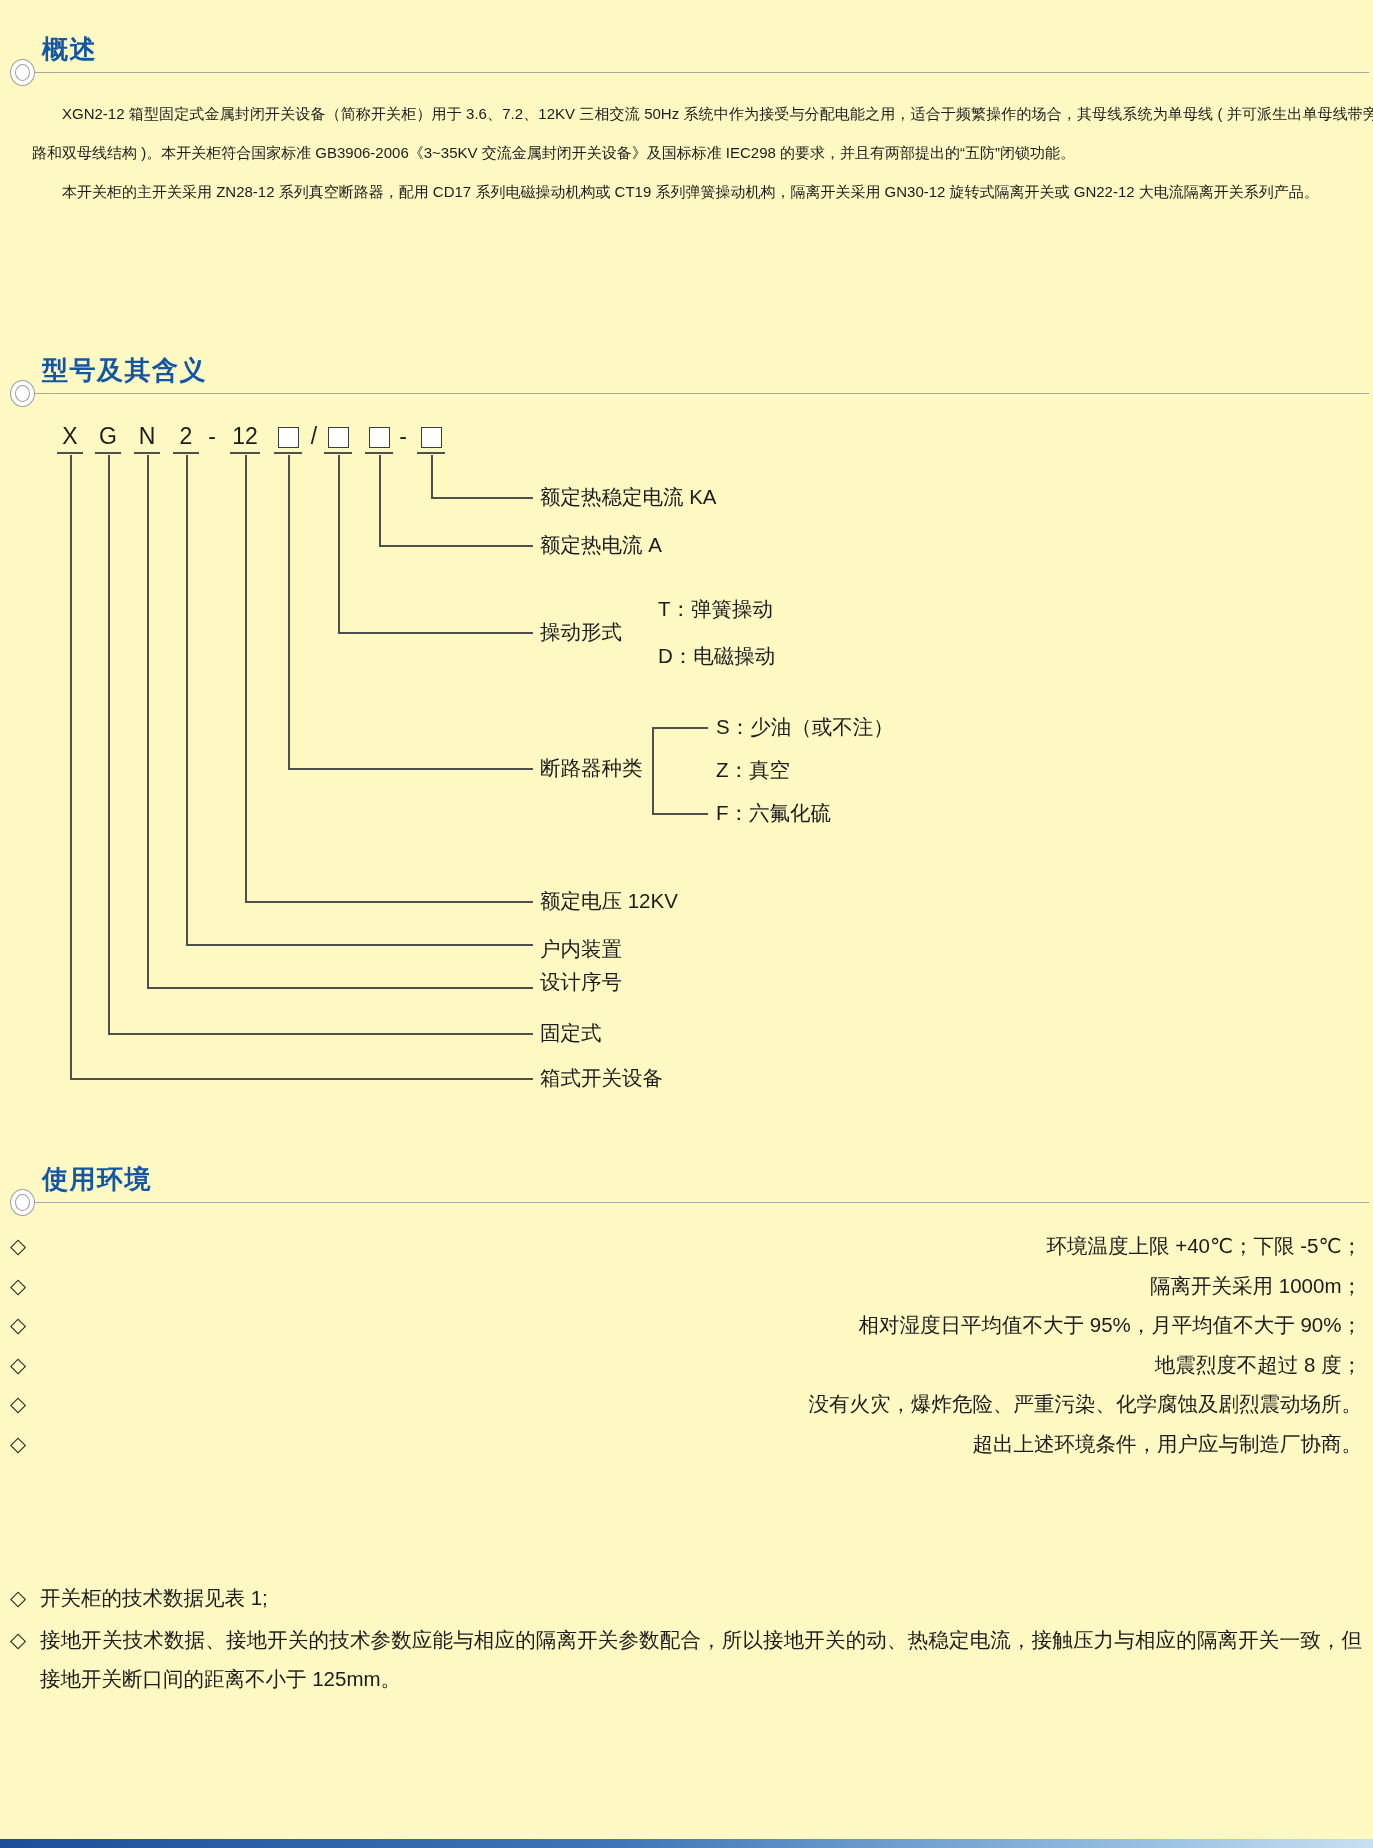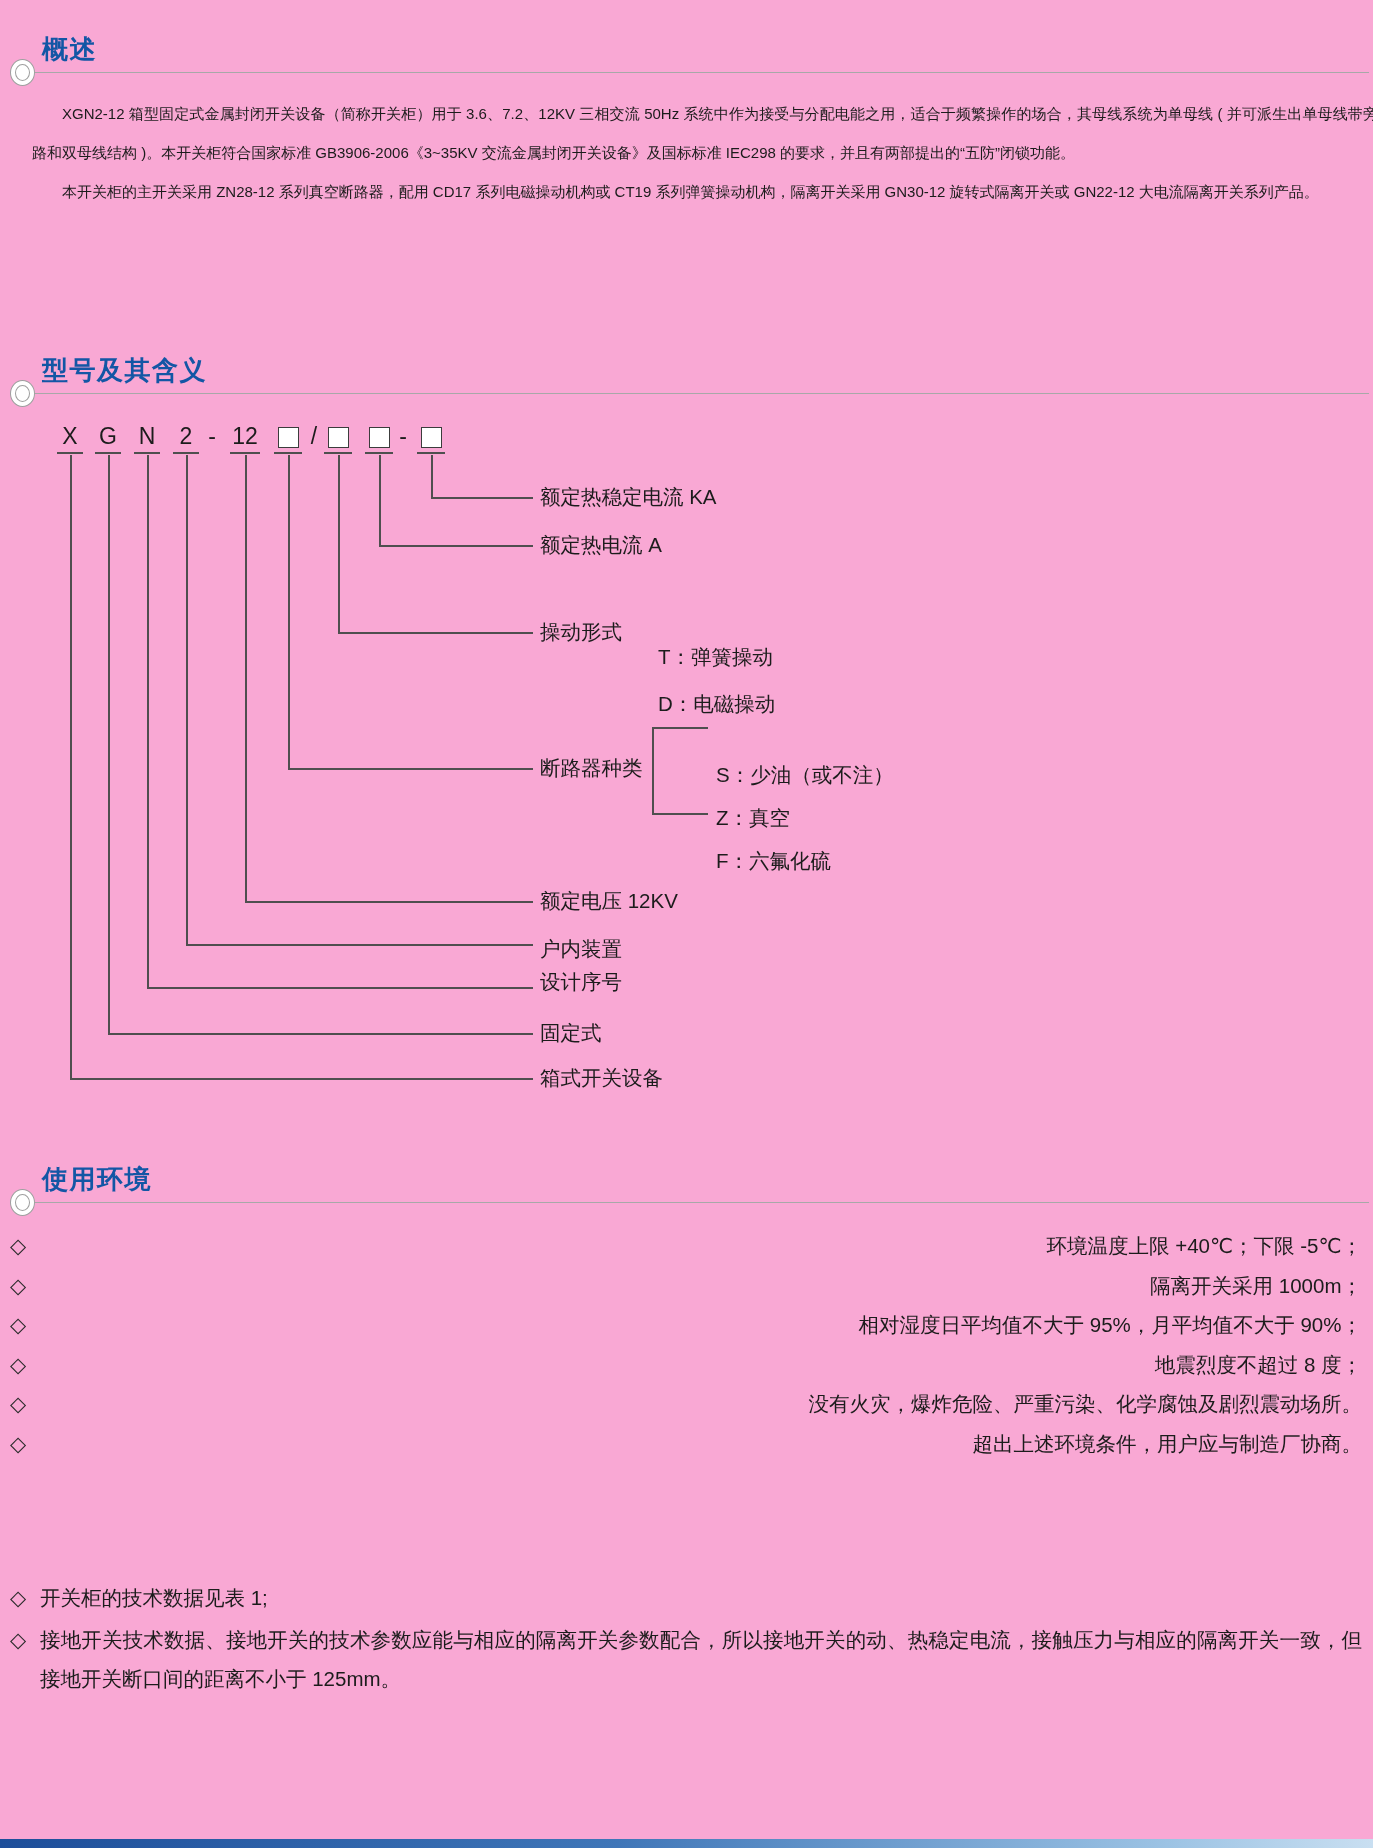--- a/index.html
+++ b/index.html
@@ -1,38 +1,38 @@
 <!DOCTYPE html>
 <html><head>
 <meta charset="utf-8">
 <style>
   html,body { margin:0; padding:0; background:#ffffff; }
   .page {
-    position:relative; width:1373px; height:1848px; background:#f9a8d4;
+    position:relative; width:1373px; height:1848px; background:#fef9c3;
     font-family:"Liberation Sans","DejaVu Sans",sans-serif; color:#1c1c1c; overflow:hidden;
   }
   
   .sec-header { position:absolute; left:0; right:0; height:56px; }
   .sec-title { position:absolute; left:42px; top:0; font-size:26px; font-weight:bold;
                color:#1356a5; letter-spacing:1.5px; white-space:nowrap; }
   .sec-rule { position:absolute; left:32px; right:4px; top:40px; height:1px; background:#a8a8a8; }
   .ring { position:absolute; left:10px; top:27px; width:23px; height:25px; border:1.5px solid #9e9e9e;
           border-radius:50%; background:#ffffff; display:flex; align-items:center; justify-content:center; z-index:2; }
   .ring-inner { width:13px; height:15px; border:1.5px solid #9e9e9e; border-radius:50%; }
   
   .body-text { position:absolute; left:32px; width:1346px; font-size:15px; line-height:39px; text-align:justify; }
   .body-text p { margin:0; text-indent:2em; }
   
   .code-char { position:absolute; top:422px; width:44px; text-align:center; font-size:23px; line-height:28px; }
   .code-box  { position:absolute; top:427px; width:19px; height:19px; border:1.5px solid #3c3c3c; background:#fff; }
   .u-line { position:absolute; top:452px; height:1.5px; background:#4f4f4f; }
   .vline  { position:absolute; width:1.5px; background:#4f4f4f; }
   .hline  { position:absolute; height:1.5px; background:#4f4f4f; }
   .dlabel { position:absolute; left:540px; font-size:20.5px; line-height:26px; white-space:nowrap; }
-  .dopt   { position:absolute; font-size:20.5px; line-height:26px; white-space:nowrap;margin-top:48px; }
+  .dopt   { position:absolute; font-size:20.5px; line-height:26px; white-space:nowrap; }
   
   .bullet-list { position:absolute; left:10px; width:1352px; }
   .bullet { display:flex; align-items:flex-start; font-size:20.5px; }
   .env .bullet { height:39.5px; line-height:39.5px; }
   .diamond { flex:0 0 30px; width:30px; font-size:21px; color:#2a2a2a; }
   .bullet-text { flex:1 1 auto;text-align:right; }
   .wrap .bullet { line-height:39px; }
   .wrap .bullet-text { text-align:justify; }
   .single { height:39px; line-height:39px; }
   

